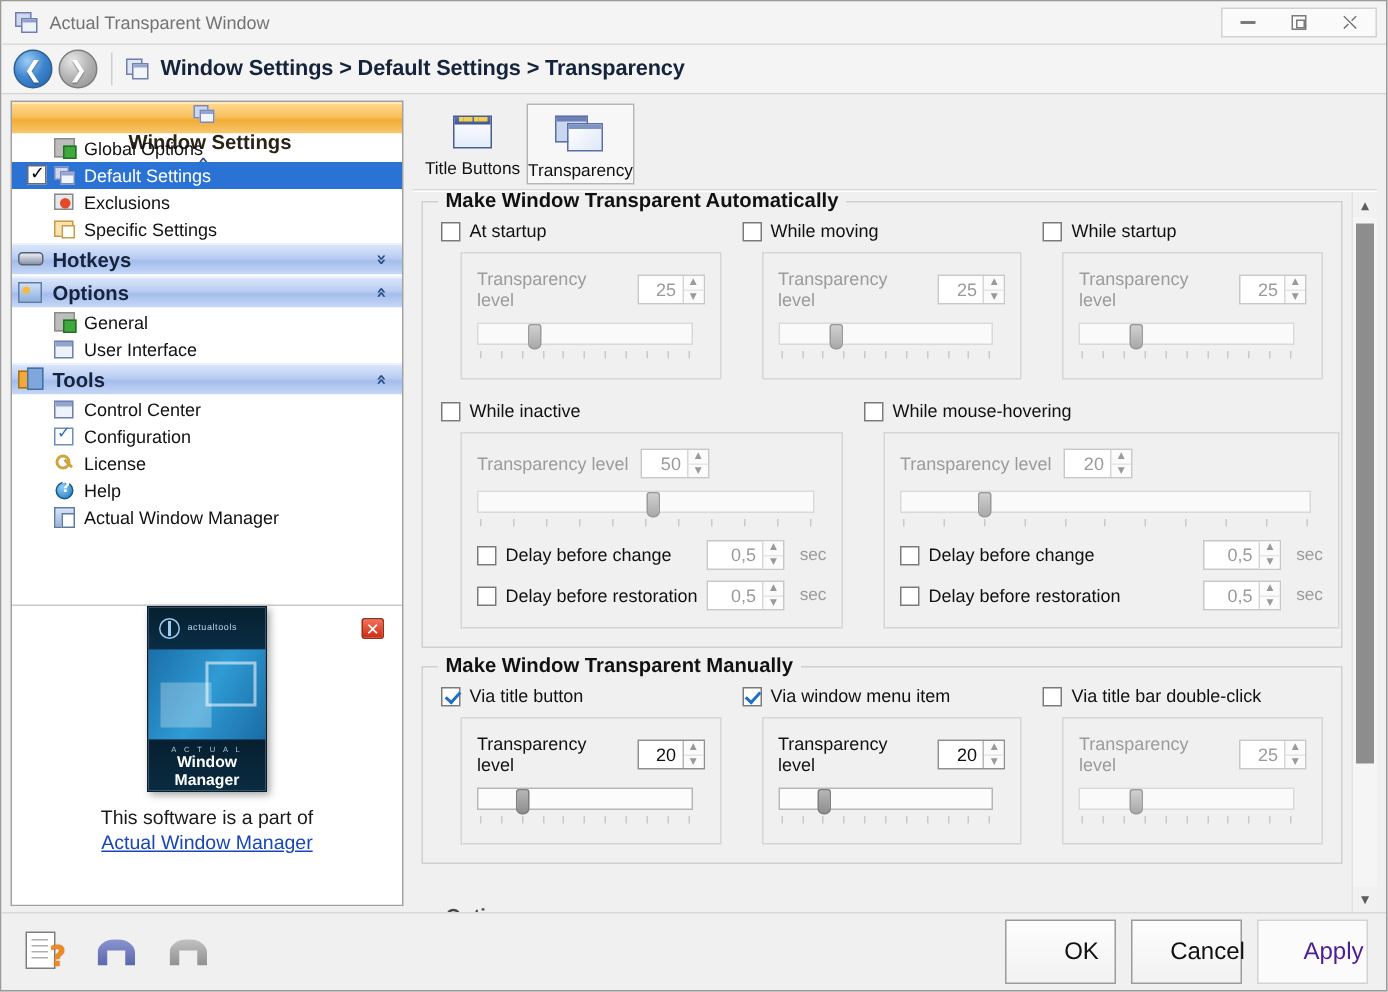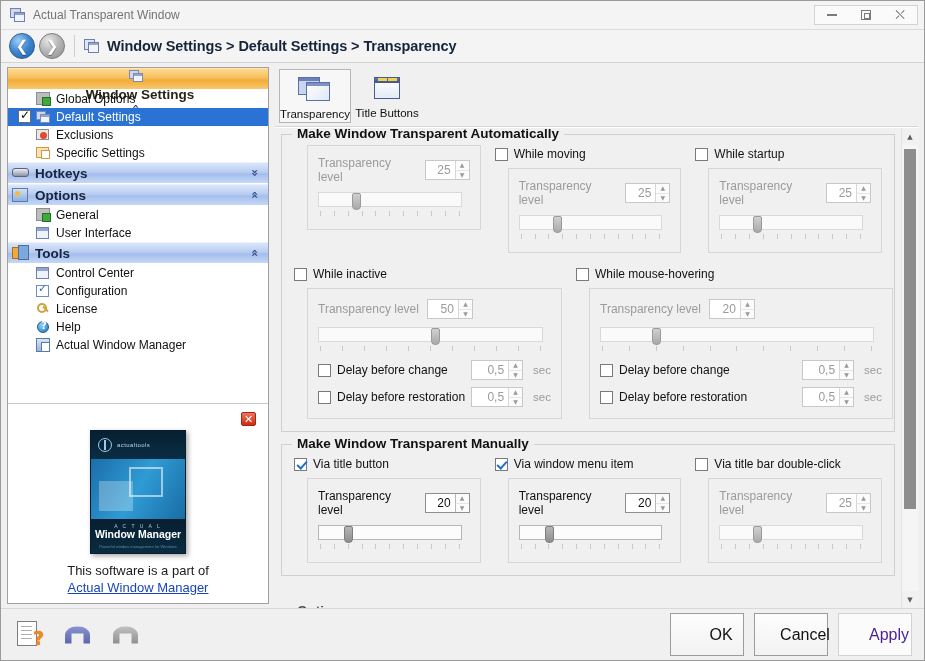--- a/index.html
+++ b/index.html
@@ -209,22 +209,21 @@
   #promo-close {
     position:absolute; right: 12px; top: 8px;
     width: 15px; height: 14px;
     background: linear-gradient(#f0735a,#cf2b12);
     border: 1px solid #9c2a16; border-radius: 2px;
     color:#fff; font-size:11px; font-weight:bold;
     display:flex;align-items:center;justify-content:center;
     font-family:"DejaVu Sans",sans-serif; line-height:1;
   }
   #boxshot {
-    margin-top: 26px;
-    width: 96px; height: 124px;
+    width: 80px; height: 124px;
     position: relative;
     background: linear-gradient(135deg,#0d2c46 0%,#12507e 40%,#1b6ea8 70%,#0d3a5c 100%);
     border: 1px solid #081d2e;
     box-shadow: 2px 2px 5px rgba(0,0,0,.35);
     overflow: hidden;
   }
   #boxshot .bs-top {
     position:absolute; left:0;right:0;top:0;height:28px;
     background: linear-gradient(#06202f,#0a2d44);
     display:flex; align-items:center; padding-left:7px;
@@ -602,47 +601,51 @@
             <div class="bs-sub">Powerful window management for Windows</div>
           </div>
         </div>
         <div id="promo-line1">This software is a part of</div>
         <div id="promo-link">Actual Window Manager</div>
       </div>
     </div>
 
     <div id="main">
       <div id="tabstrip">
-          <div class="tabbtn active">
-            <div class="tab-ico transparency">
-              <span class="w1"></span>
-              <span class="w2"></span>
-            </div>
-            <div>Transparency</div>
-          </div>
           <div class="tabbtn">
             <div class="tab-ico titlebuttons">
               <span class="tw"></span>
               <span class="dot" style="left:8px"></span>
               <span class="dot" style="left:11.2px"></span>
               <span class="dot" style="left:14.4px"></span>
               <span class="dot" style="left:17.6px"></span>
               <span class="dot" style="left:20.8px"></span>
               <span class="dot" style="left:24px"></span>
             </div>
             <div>Title Buttons</div>
           </div>
+          <div class="tabbtn active">
+            <div class="tab-ico transparency">
+              <span class="w1"></span>
+              <span class="w2"></span>
+            </div>
+            <div>Transparency</div>
+          </div>
         </div>
 
       <div id="content-wrap">
         <div id="content">
             <div class="groupbox">
               <div class="gb-title">Make Window Transparent Automatically</div>
               <div class="row3">
                 <div class="col">
+                  <div class="cb-row">
+                    <span class="cbox"></span>
+                    <span class="cb-label">At startup</span>
+                  </div>
                   <div class="subpanel">
                     <div class="tl-row">
                       <span class="tl-label">Transparency level</span>
                       <div class="spin">
                         <div class="sv">25</div>
                         <div class="sb">
                           <div>▲</div>
                           <div>▼</div>
                         </div>
                       </div>

